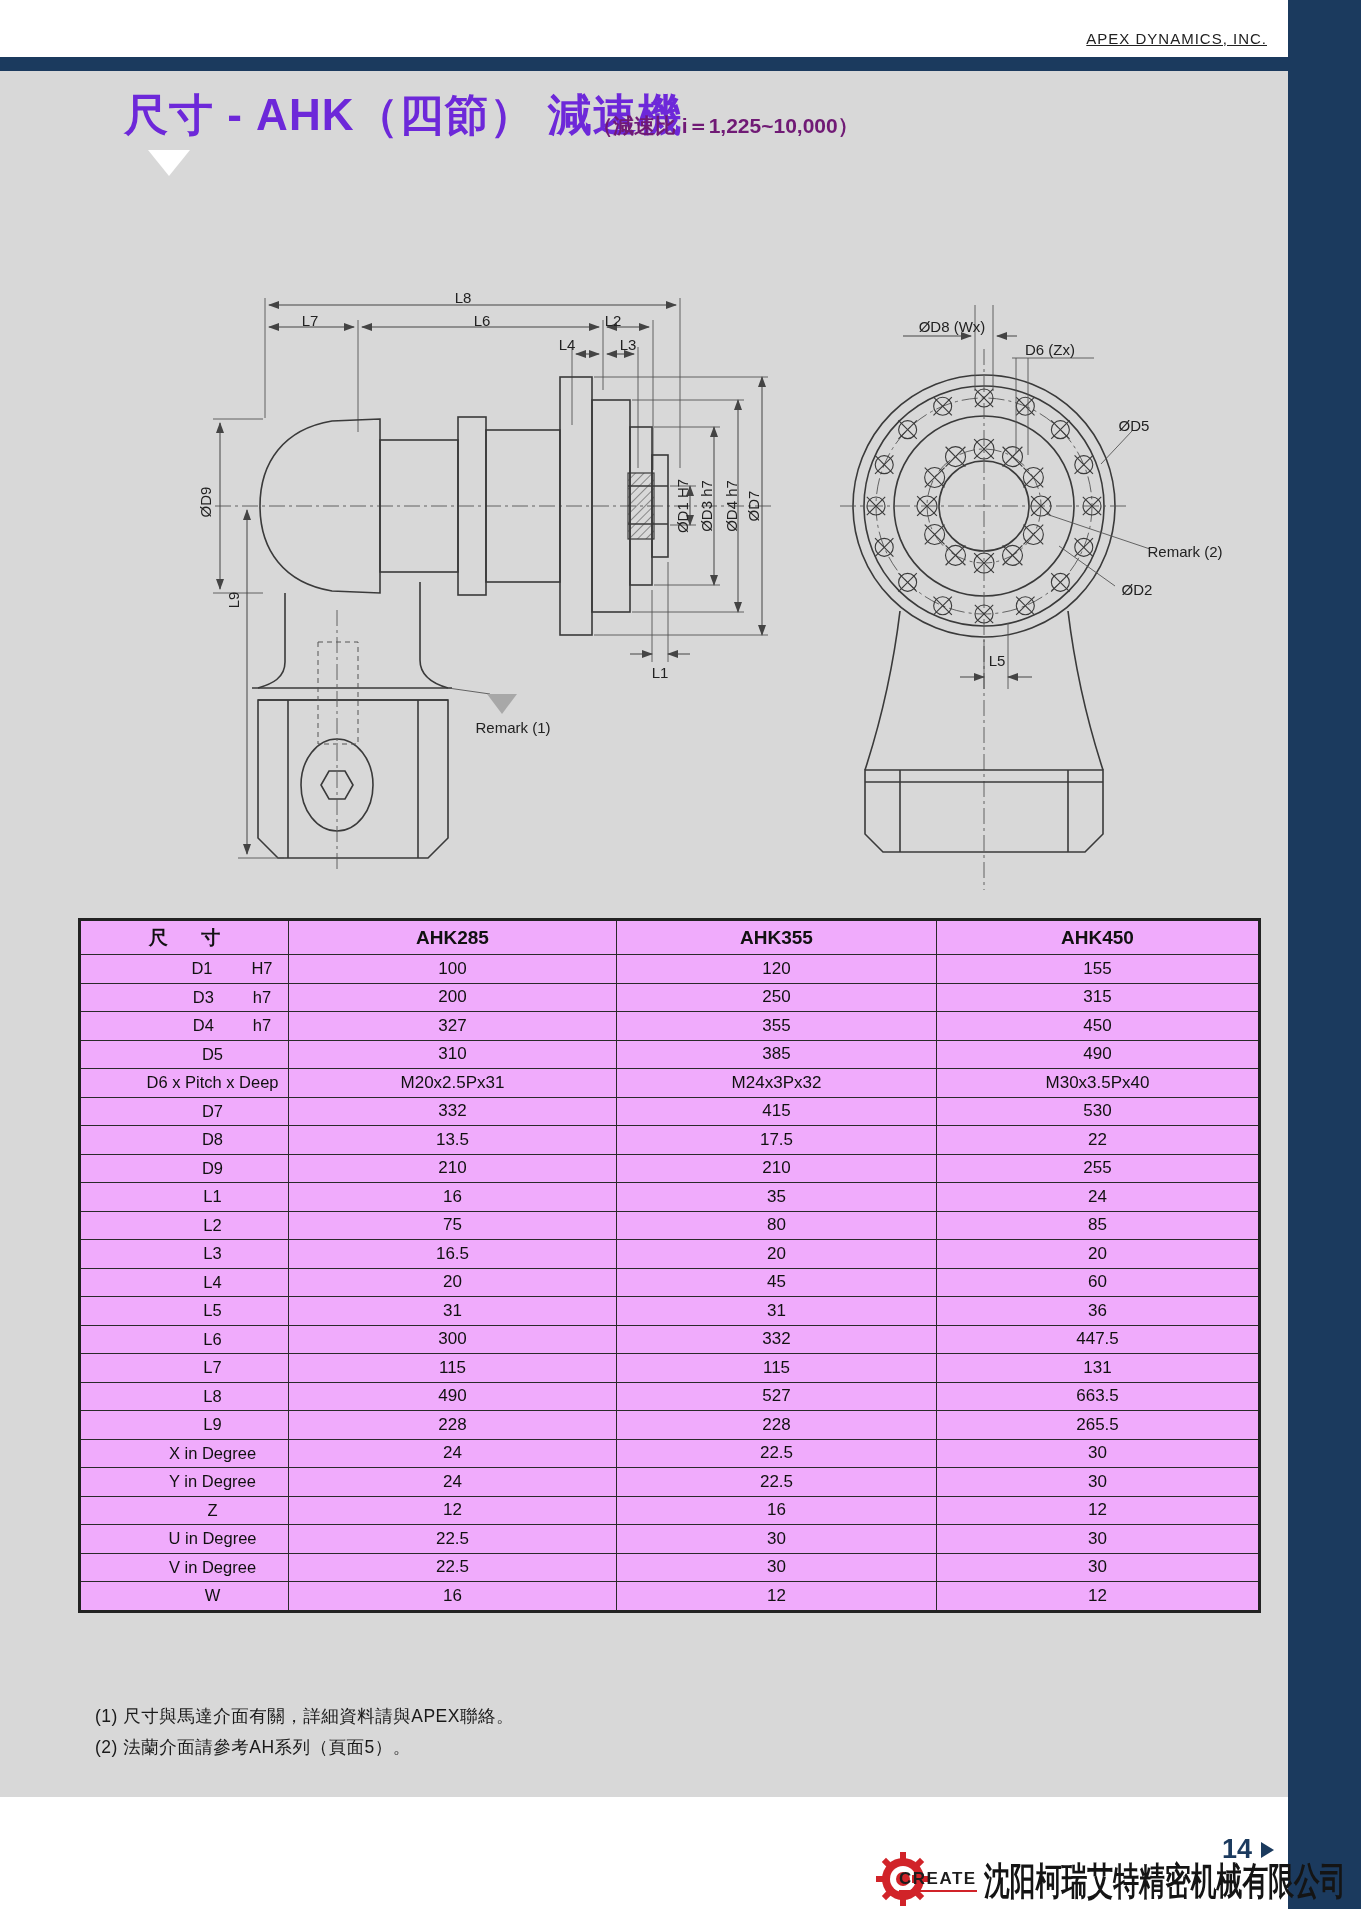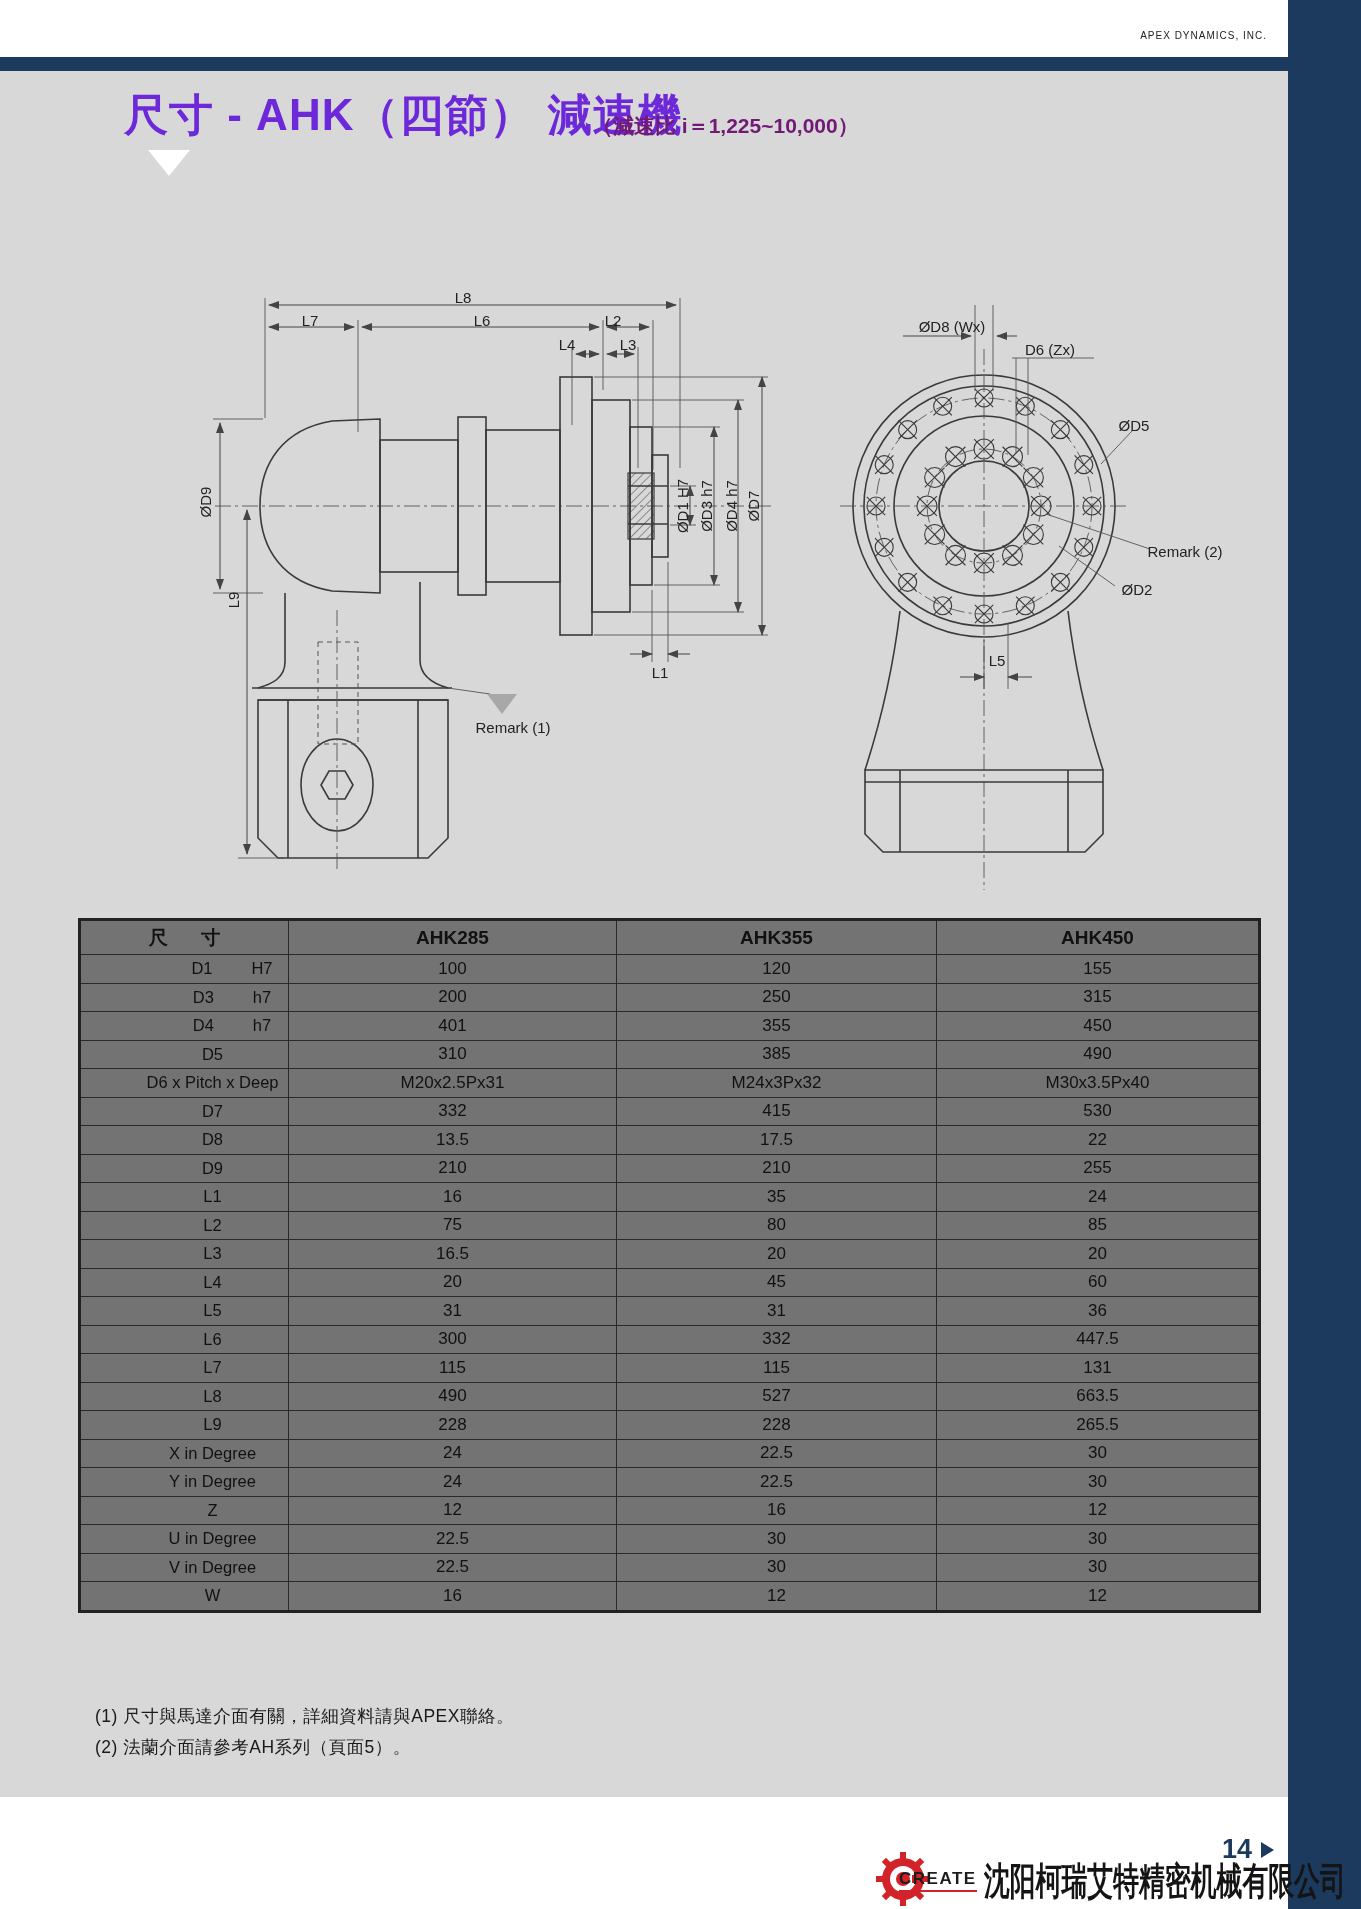--- a/index.html
+++ b/index.html
@@ -1,39 +1,39 @@
 <!DOCTYPE html>
 <html><head>
 <meta charset="utf-8">
 <style>
   html,body{margin:0;padding:0;}
   body{width:1361px;height:1909px;position:relative;background:#ffffff;
        font-family:"Liberation Sans",sans-serif;overflow:hidden;color:#1a1a1a;}
   .abs{position:absolute;}
   
-  .company-top{position:absolute;top:30px;right:94px;font-size:10px;letter-spacing:1px;color:#222;}
+  .company-top{position:absolute;top:30px;right:94px;font-size:15px;letter-spacing:1px;color:#222;text-decoration:underline;}
   .top-bar{position:absolute;left:0;top:57px;width:1288px;height:14px;background:#1b3a5e;}
   .side-strip{position:absolute;right:0;top:0;width:73px;height:1909px;background:#1b3a5e;z-index:1;}
   .content-bg{position:absolute;left:0;top:71px;width:1288px;height:1726px;background:#d8d8d8;}
   .title-notch{position:absolute;left:148px;top:150px;width:0;height:0;
       border-left:21px solid transparent;border-right:21px solid transparent;border-top:26px solid #ffffff;}
   .page-title{position:absolute;left:124px;top:86px;font-size:44px;font-weight:bold;color:#6d28d9;letter-spacing:1px;white-space:nowrap;}
   .page-subtitle{position:absolute;left:592px;top:112px;font-size:21px;font-weight:bold;color:#701a75;white-space:nowrap;}
   
   svg .body{fill:none;stroke:#3a3a3a;stroke-width:1.6;}
   svg .thin{fill:none;stroke:#555;stroke-width:0.9;}
   svg .dim{fill:none;stroke:#444;stroke-width:1;}
   svg .cl{fill:none;stroke:#555;stroke-width:0.9;stroke-dasharray:16 4 3 4;}
   svg .dashed{fill:none;stroke:#555;stroke-width:1;stroke-dasharray:5 4;}
   svg .holes{fill:none;stroke:#3a3a3a;stroke-width:1.1;}
   svg .marker{fill:#a8a8a8;stroke:none;}
   .dlabel{position:absolute;transform:translate(-50%,-50%);font-size:15px;color:#222;white-space:nowrap;z-index:2;}
   .dlabel.rot{transform:translate(-50%,-50%) rotate(-90deg);}
   
-  .dim-table{position:absolute;left:78px;top:918px;border-collapse:collapse;background:#737373;
+  .dim-table{position:absolute;left:78px;top:918px;border-collapse:collapse;background:#f0abfc;
       border:3px solid #222;table-layout:fixed;padding-left:35px;}
   .dim-table th,.dim-table td{border:1.5px solid #2a2a2a;padding:0;}
   .dim-table th{height:33px;font-size:19px;font-weight:bold;color:#111;}
   .dim-table th.h-dim{letter-spacing:14px;text-indent:14px;}
   .dim-table td{height:27.5px;font-size:17px;color:#111;}
   .dim-table td.c-val{text-align:center;}
   .dim-table td.c-label{text-align:center;padding-left:56px;font-size:16.5px;}
   .dim-table .dim{display:inline-block;min-width:99px;}
   
   .footnote{position:absolute;left:95px;font-size:17.5px;color:#1a1a1a;letter-spacing:0.5px;white-space:nowrap;}
@@ -306,21 +306,21 @@
         <td class="c-val">155</td>
       </tr>
       <tr>
         <td class="c-label"><span class="dim">D3</span><span class="tol">h7</span></td>
         <td class="c-val">200</td>
         <td class="c-val">250</td>
         <td class="c-val">315</td>
       </tr>
       <tr>
         <td class="c-label"><span class="dim">D4</span><span class="tol">h7</span></td>
-        <td class="c-val">401</td>
+        <td class="c-val">327</td>
         <td class="c-val">355</td>
         <td class="c-val">450</td>
       </tr>
       <tr>
         <td class="c-label"><span class="dim">D5</span></td>
         <td class="c-val">310</td>
         <td class="c-val">385</td>
         <td class="c-val">490</td>
       </tr>
       <tr>

